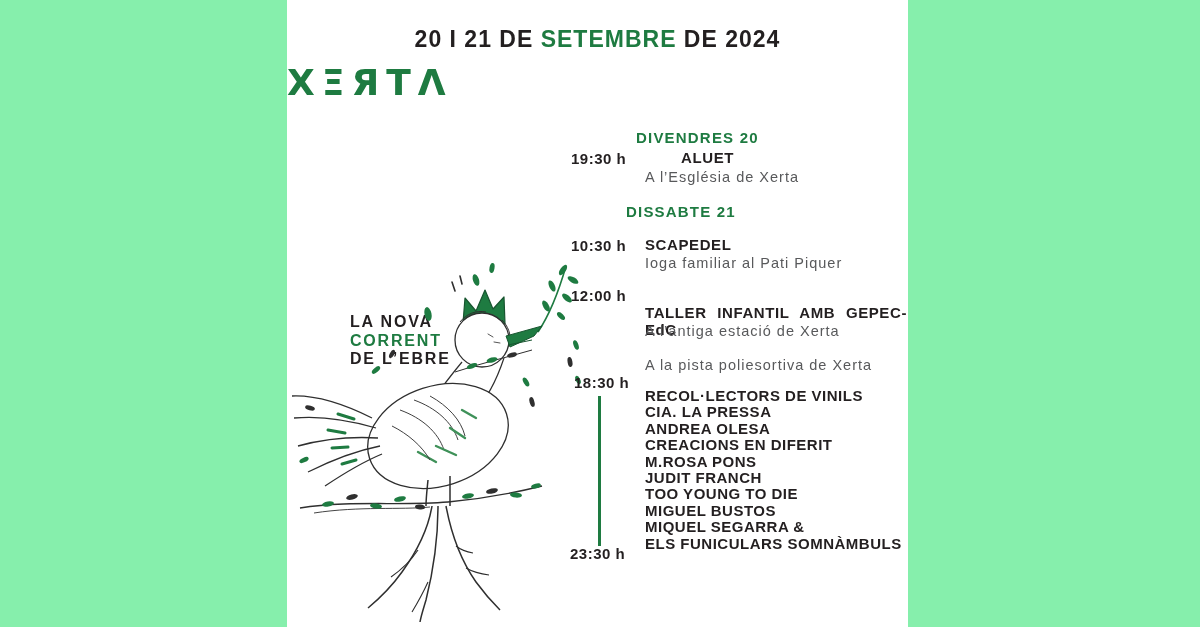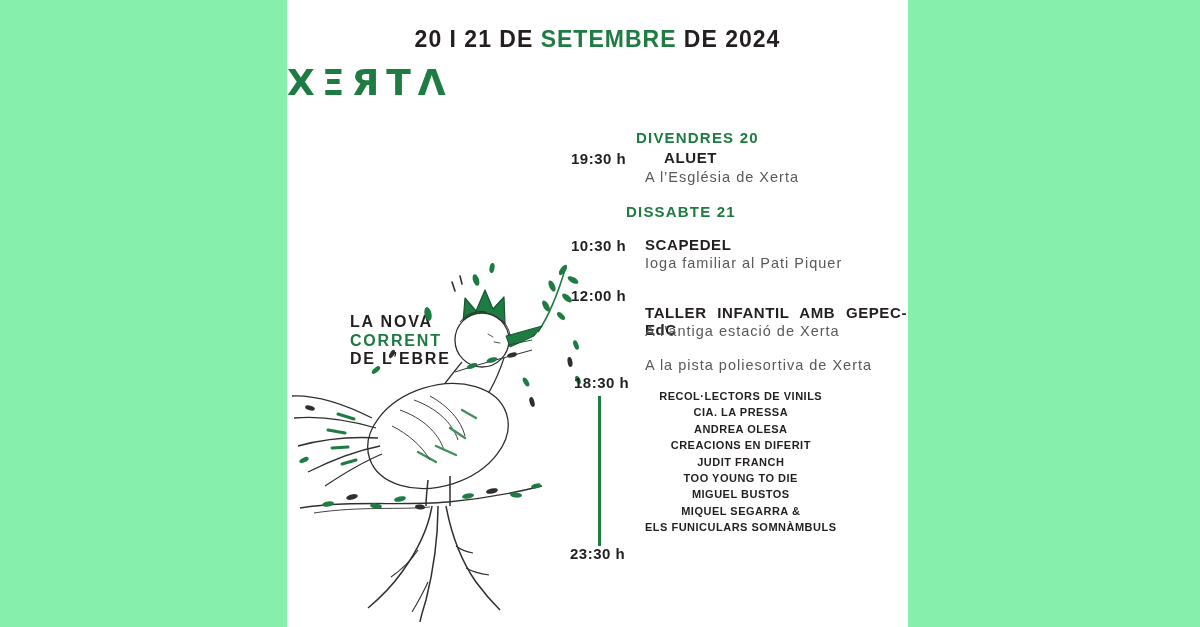--- a/index.html
+++ b/index.html
@@ -25,21 +25,21 @@
     font-size:36px;font-weight:bold;letter-spacing:7px;color:#1E7B41;
   }
 
   
   .day-label{font-size:15px;font-weight:bold;letter-spacing:1.2px;color:#1E7B41;}
   .time{font-size:15px;font-weight:bold;letter-spacing:0.5px;color:#231F20;}
   .evt-title{font-size:15px;font-weight:bold;letter-spacing:0.6px;color:#231F20;}
   .venue{font-size:14.5px;font-weight:normal;letter-spacing:1px;color:#58595B;}
   .justify{width:262px;text-align:justify;text-align-last:justify;white-space:normal;}
   .artists{left:645px;top:388px;line-height:16.4px;}
-  .artists div{font-size:11px;font-weight:bold;letter-spacing:0.5px;color:#231F20;white-space:nowrap;text-align:center;}
+  .artists div{font-size:15px;font-weight:bold;letter-spacing:0.5px;color:#231F20;white-space:nowrap;}
   .vline{left:598px;top:396px;width:3px;height:150px;background:#1E7B41;}
 
   
   .tagline{left:302px;top:313px;line-height:18.5px;}
   .tagline div{font-size:16px;font-weight:bold;letter-spacing:1.8px;color:#231F20;margin-left:48px;}
   .tagline .green{color:#1E7B41;}
 
   .bird{left:280px;top:250px;}
 </style>
 </head>
@@ -125,21 +125,21 @@
 
     <path d="M 152 256 C 148 280 138 300 122 322 C 112 336 100 348 88 358" stroke="#2f2f2f" stroke-width="1.5" fill="none"></path>
     <path d="M 158 256 C 158 292 153 322 146 350 C 143 360 141 366 140 372" stroke="#2f2f2f" stroke-width="1.5" fill="none"></path>
     <path d="M 166 256 C 172 288 182 312 196 332 C 204 343 212 352 220 360" stroke="#2f2f2f" stroke-width="1.5" fill="none"></path>
     <path d="M 138 300 C 130 312 121 320 111 327 M 148 332 C 143 343 138 352 132 362 M 186 318 C 193 322 201 324 209 325 M 176 296 C 181 300 187 302 193 303" stroke="#2f2f2f" stroke-width="1.1" fill="none"></path>
   </svg>
 
   <div class="abs day-label" style="left:636px;top:129px;">DIVENDRES 20</div>
 
   <div class="abs time" style="left:571px;top:150px;">19:30 h</div>
-  <div class="abs evt-title" style="left:664px;top:149px;">ALUET</div>
+  <div class="abs evt-title" style="left:681px;top:149px;">ALUET</div>
   <div class="abs venue" style="left:645px;top:169px;">A l’Església de Xerta</div>
 
   <div class="abs day-label" style="left:626px;top:203px;">DISSABTE 21</div>
 
   <div class="abs time" style="left:571px;top:237px;">10:30 h</div>
   <div class="abs evt-title" style="left:645px;top:236px;">SCAPEDEL</div>
   <div class="abs venue" style="left:645px;top:255px;">Ioga familiar al Pati Piquer</div>
 
   <div class="abs time" style="left:571px;top:287px;">12:00 h</div>
   <div class="abs evt-title justify" style="left:645px;top:304px;">TALLER INFANTIL AMB GEPEC-EdC</div>
@@ -148,20 +148,21 @@
   <div class="abs venue" style="left:645px;top:357px;">A la pista poliesortiva de Xerta</div>
 
   <div class="abs time" style="left:574px;top:374px;">18:30 h</div>
   <div class="abs vline"></div>
 
   <div class="abs artists">
     <div>RECOL·LECTORS DE VINILS</div>
     <div>CIA. LA PRESSA</div>
     <div>ANDREA OLESA</div>
     <div>CREACIONS EN DIFERIT</div>
+    <div>M.ROSA PONS</div>
     <div>JUDIT FRANCH</div>
     <div>TOO YOUNG TO DIE</div>
     <div>MIGUEL BUSTOS</div>
     <div>MIQUEL SEGARRA &amp;</div>
     <div>ELS FUNICULARS SOMNÀMBULS</div>
   </div>
 
   <div class="abs time" style="left:570px;top:545px;text-align:right;">23:30 h</div>
 </div>
 

